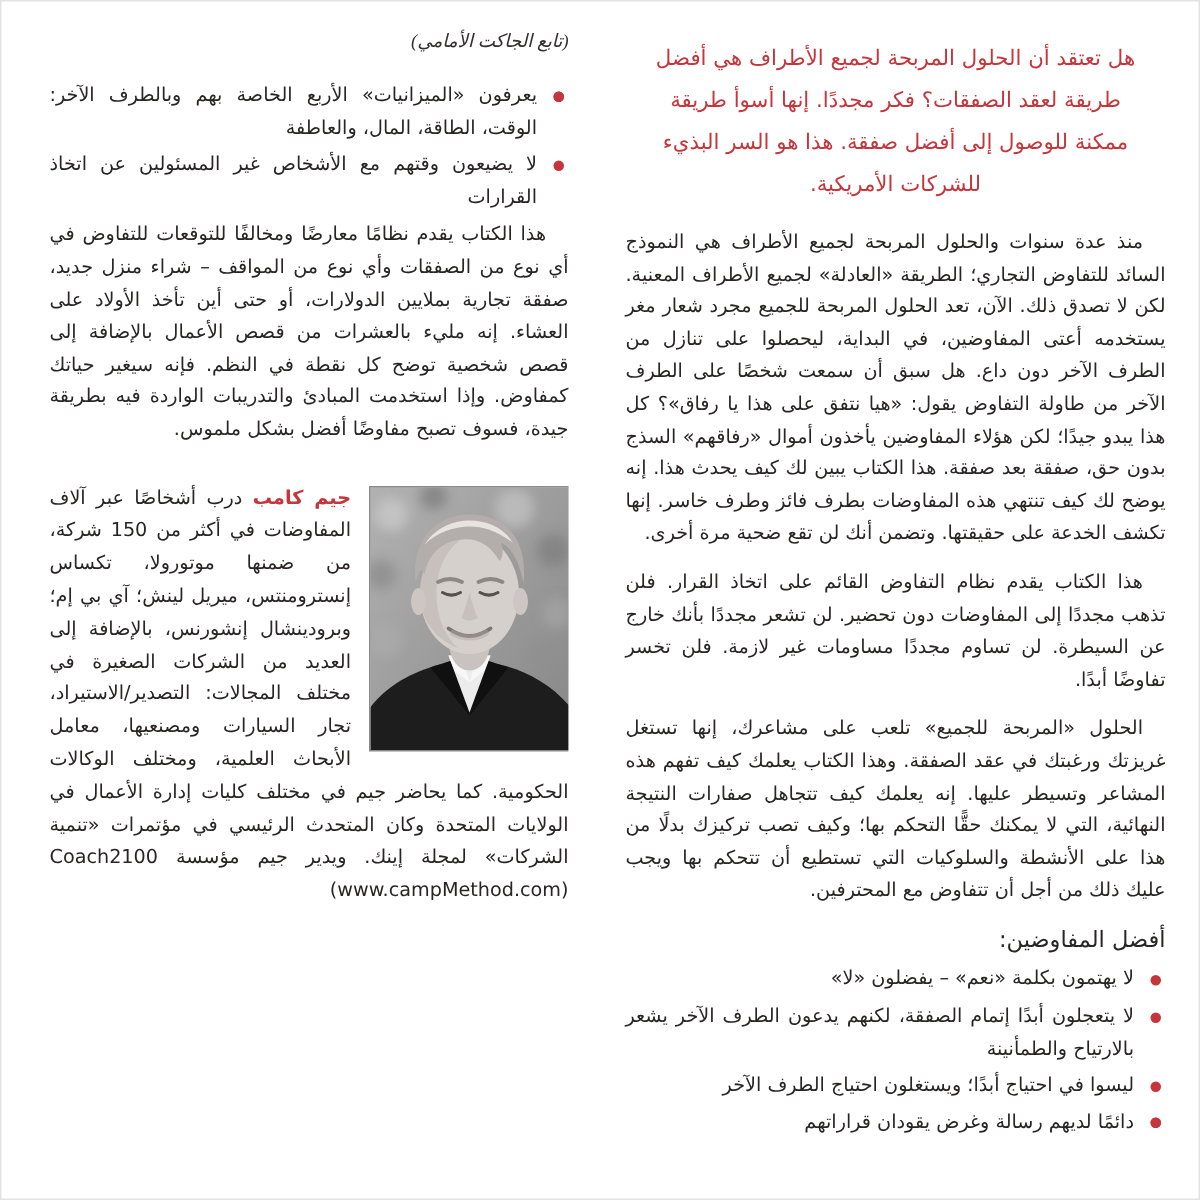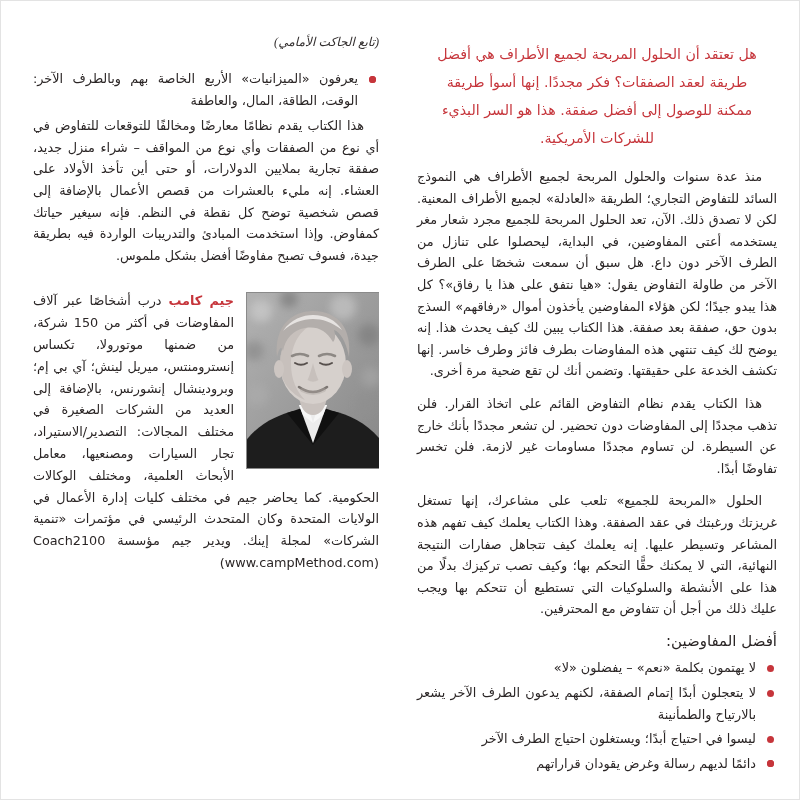--- a/index.html
+++ b/index.html
@@ -3,21 +3,21 @@
 <meta charset="utf-8">
 <style>
   html,body{margin:0;padding:0;background:#ffffff;}
   body{
     width:800px;height:800px;overflow:hidden;
     font-family:"DejaVu Sans", sans-serif;
     color:var(--ink,#2a2525);
   }
   .page{
     box-sizing:border-box;width:800px;height:800px;
-    padding:29px 22px 10px 22px;
+    padding:14px 22px 10px 22px;
     border:1px solid #e3e3e3;
     direction:rtl;
     display:flex;gap:38px;
     background:#fff;
   }
   .col{box-sizing:border-box;}
   .col-front{flex:0 0 360px;width:360px;}
   .col-cont{flex:0 0 346px;width:346px;padding-top:2px;}
 
   .red-intro{
@@ -99,20 +99,21 @@
     </ul>
 
   </section>
 
   <section class="col col-cont">
     <p class="note note-start">(تابع الجاكت الأمامي)</p>
 
     <ul class="flap-list">
       <li><span class="dot"></span></li>
       <li><span class="dot"></span><span>يعرفون «الميزانيات» الأربع الخاصة بهم وبالطرف الآخر: الوقت، الطاقة، المال، والعاطفة</span></li>
+      <li><span class="dot"></span><span>لا يضيعون وقتهم مع الأشخاص غير المسئولين عن اتخاذ القرارات</span></li>
     </ul>
 
     <p class="para cont-para">هذا الكتاب يقدم نظامًا معارضًا ومخالفًا للتوقعات للتفاوض في أي نوع من الصفقات وأي نوع من المواقف – شراء منزل جديد، صفقة تجارية بملايين الدولارات، أو حتى أين تأخذ الأولاد على العشاء. إنه مليء بالعشرات من قصص الأعمال بالإضافة إلى قصص شخصية توضح كل نقطة في النظم. فإنه سيغير حياتك كمفاوض. وإذا استخدمت المبادئ والتدريبات الواردة فيه بطريقة جيدة، فسوف تصبح مفاوضًا أفضل بشكل ملموس.</p>
 
     <div class="author">
       <div class="photo">
         <svg viewBox="0 0 132 175" width="132" height="175" xmlns="http://www.w3.org/2000/svg">
           <defs>
             <filter id="blur1" x="-30%" y="-30%" width="160%" height="160%">
                 <feGaussianBlur stdDeviation="4"></feGaussianBlur>

